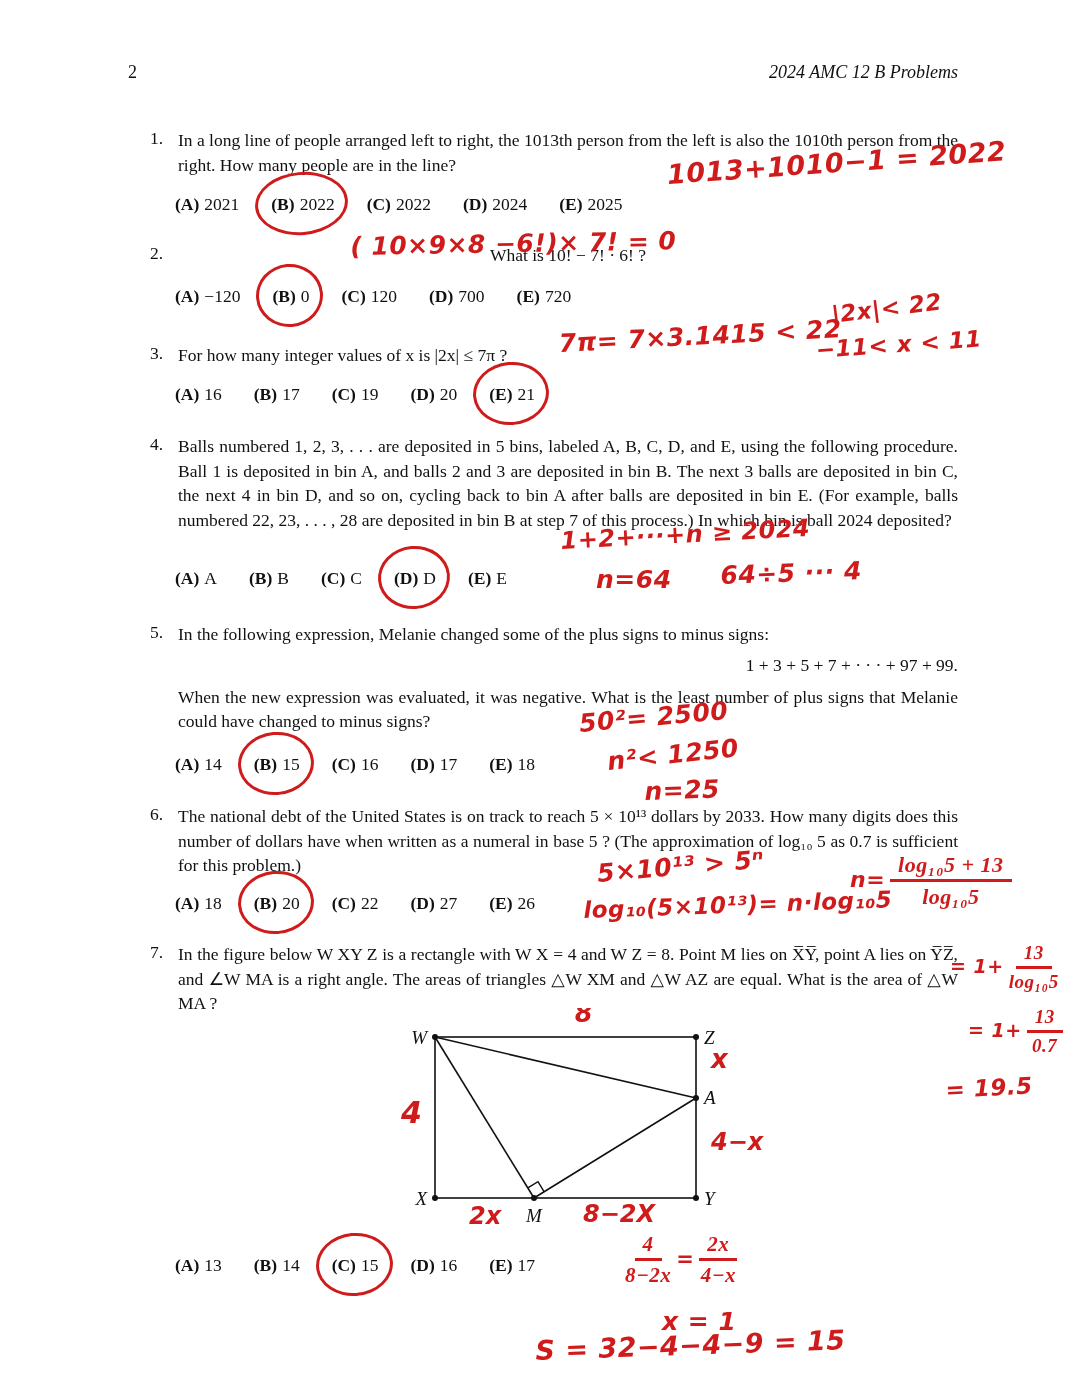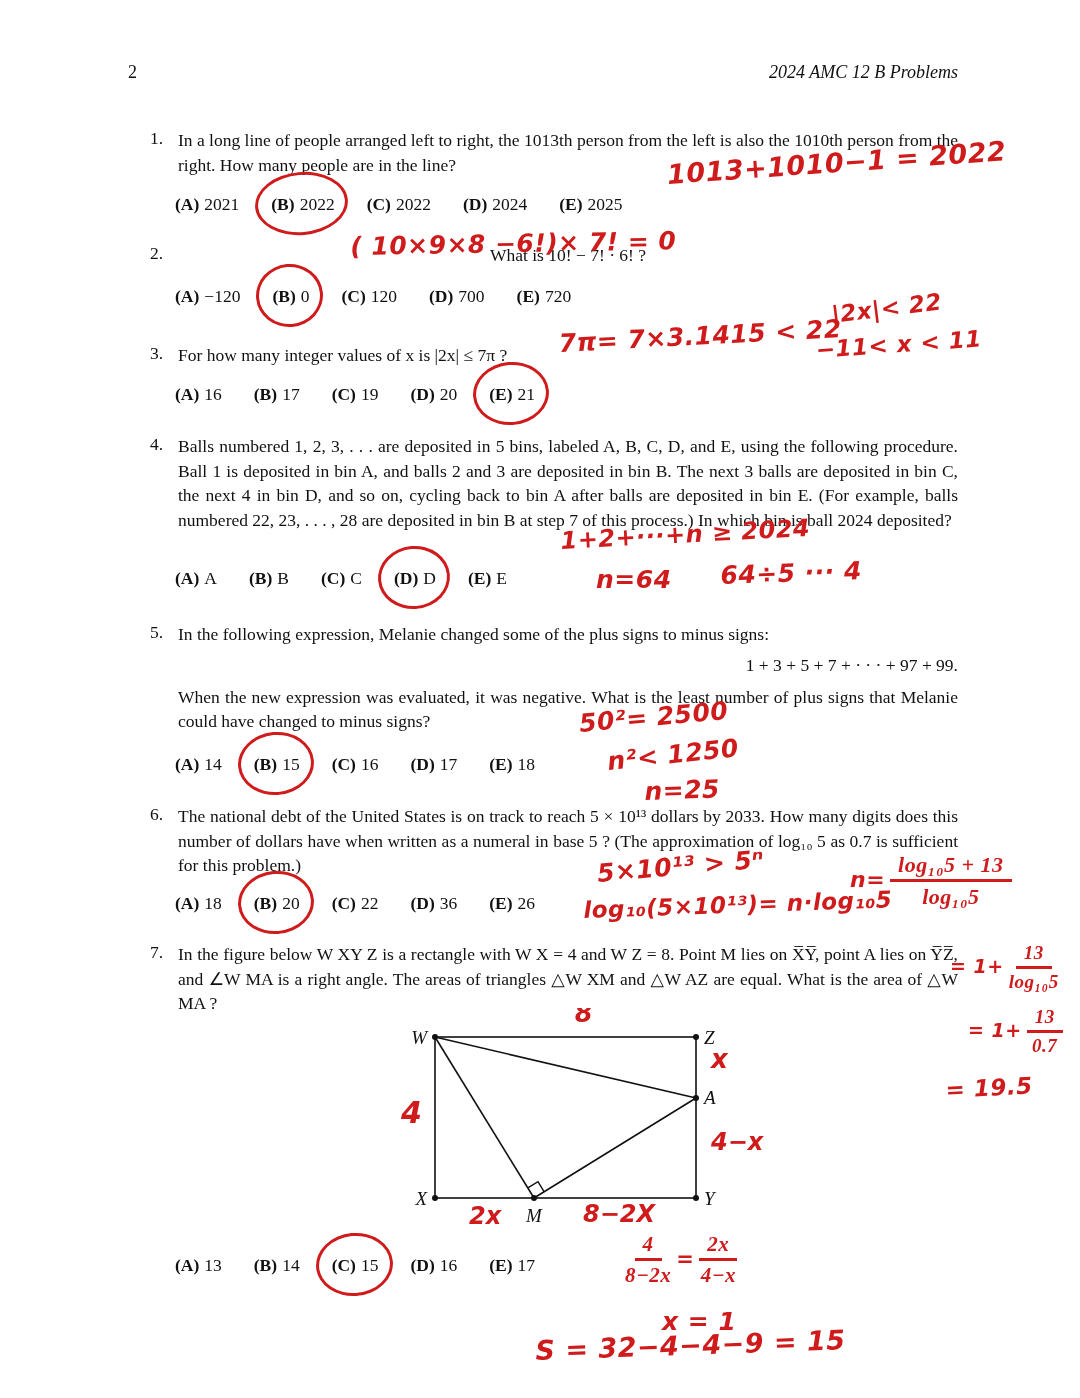--- a/index.html
+++ b/index.html
@@ -112,21 +112,21 @@
   </div>
 
   <div class="problem" style="top:804px">
     <span class="pnum">6.</span>
     <p class="ptext">The national debt of the United States is on track to reach 5 × 10¹³ dollars by 2033. How many digits does this number of dollars have when written as a numeral in base 5 ? (The approximation of log₁₀ 5 as 0.7 is sufficient for this problem.)</p>
   </div>
   <div class="answers" style="top:893px">
     <span class="choice"><b>(A)</b><span class="v">18</span></span>
     <span class="choice circled"><b>(B)</b><span class="v">20</span></span>
     <span class="choice"><b>(C)</b><span class="v">22</span></span>
-    <span class="choice"><b>(D)</b><span class="v">36</span></span>
+    <span class="choice"><b>(D)</b><span class="v">27</span></span>
     <span class="choice"><b>(E)</b><span class="v">26</span></span>
   </div>
 
   <div class="problem" style="top:942px">
     <span class="pnum">7.</span>
     <p class="ptext">In the figure below W XY Z is a rectangle with W X = 4 and W Z = 8. Point M lies on X̅Y̅, point A lies on Y̅Z̅, and ∠W MA is a right angle. The areas of triangles △W XM and △W AZ are equal. What is the area of △W MA ?</p>
   </div>
 
   <svg id="figure-svg" width="400" height="232" viewBox="0 0 400 232">
     <rect x="50" y="29" width="261" height="161" fill="none" stroke="#111" stroke-width="1.6"></rect>

